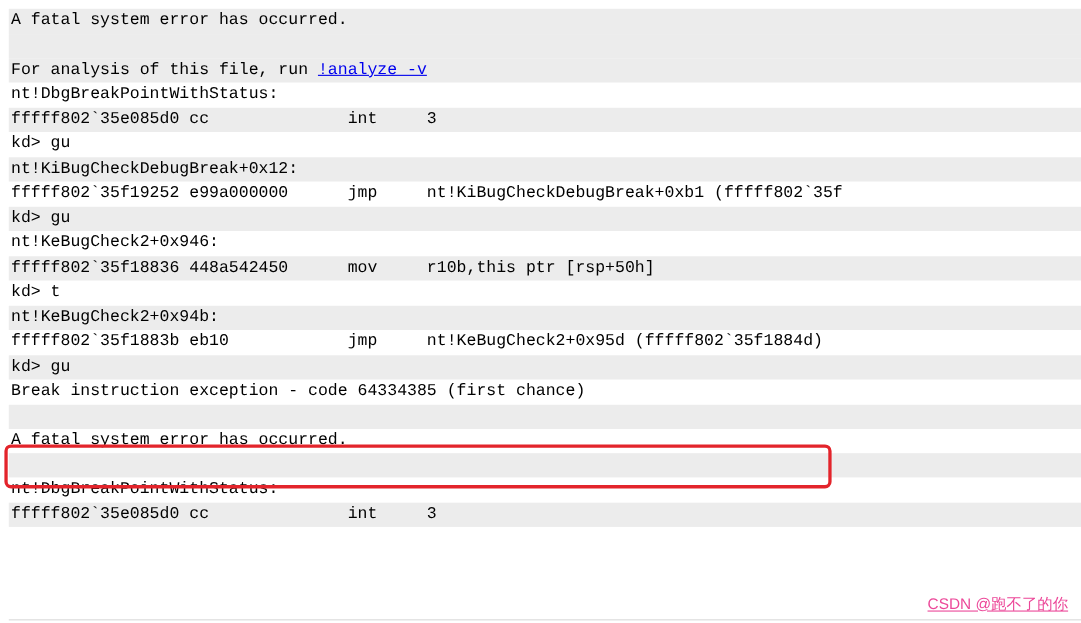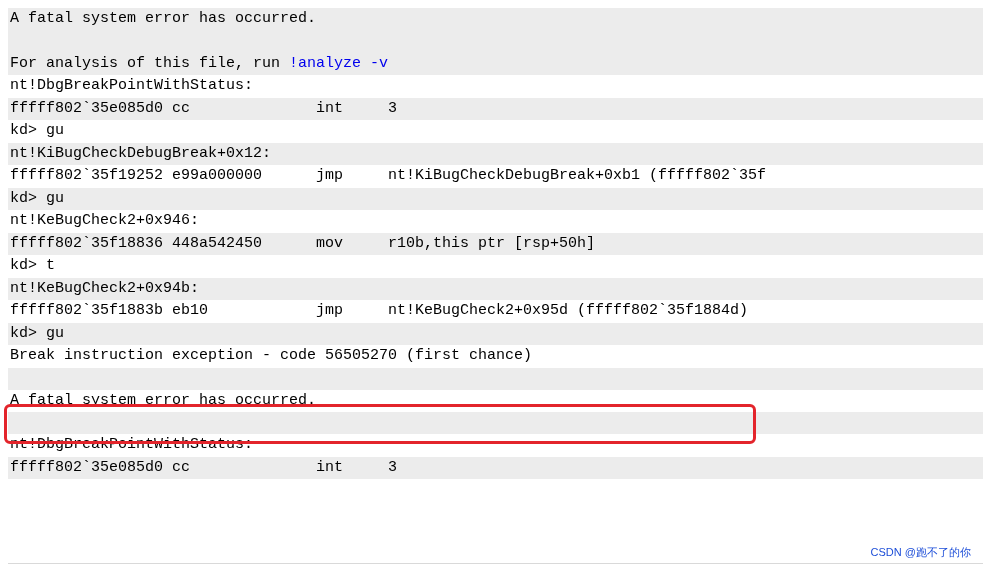--- a/index.html
+++ b/index.html
@@ -24,39 +24,41 @@
       padding: 0 2px;
     }
     .shaded {
       background: #ececec;
     }
     .blank {
       height: 22px;
     }
     .link {
       color: #0000ee;
+      text-decoration: underline;
       cursor: pointer;
     }
     .highlight-box {
       position: absolute;
       border: 3px solid #e3242b;
       border-radius: 6px;
       left: 4px;
       top: 404px;
       width: 752px;
       height: 40px;
       pointer-events: none;
     }
     .watermark {
       position: absolute;
       right: 12px;
       bottom: 6px;
-      color: #1d4ed8;
+      color: #ec4899;
       font-family: Arial, sans-serif;
-      font-size: 11px;
+      font-size: 14px;
+      text-decoration: underline;
     }
     .bottom-rule {
       position: absolute;
       left: 8px;
       right: 0;
       bottom: 2px;
       border-top: 1px solid #d9d9d9;
     }
   </style>
 </head>
@@ -70,21 +72,21 @@
 <div class="line">kd&gt; gu</div>
 <div class="line shaded">nt!KiBugCheckDebugBreak+0x12:</div>
 <div class="line">fffff802`35f19252 e99a000000      jmp     nt!KiBugCheckDebugBreak+0xb1 (fffff802`35f</div>
 <div class="line shaded">kd&gt; gu</div>
 <div class="line">nt!KeBugCheck2+0x946:</div>
 <div class="line shaded">fffff802`35f18836 448a542450      mov     r10b,this ptr [rsp+50h]</div>
 <div class="line">kd&gt; t</div>
 <div class="line shaded">nt!KeBugCheck2+0x94b:</div>
 <div class="line">fffff802`35f1883b eb10            jmp     nt!KeBugCheck2+0x95d (fffff802`35f1884d)</div>
 <div class="line shaded">kd&gt; gu</div>
-<div class="line">Break instruction exception - code 56505270 (first chance)</div>
+<div class="line">Break instruction exception - code 64334385 (first chance)</div>
 <div class="line shaded blank"></div>
 <div class="line">A fatal system error has occurred.</div>
 <div class="line shaded blank"></div>
 <div class="line">nt!DbgBreakPointWithStatus:</div>
 <div class="line shaded">fffff802`35e085d0 cc              int     3</div>
 
 <div class="highlight-box"></div>
 
 <div class="bottom-rule"></div>
 

